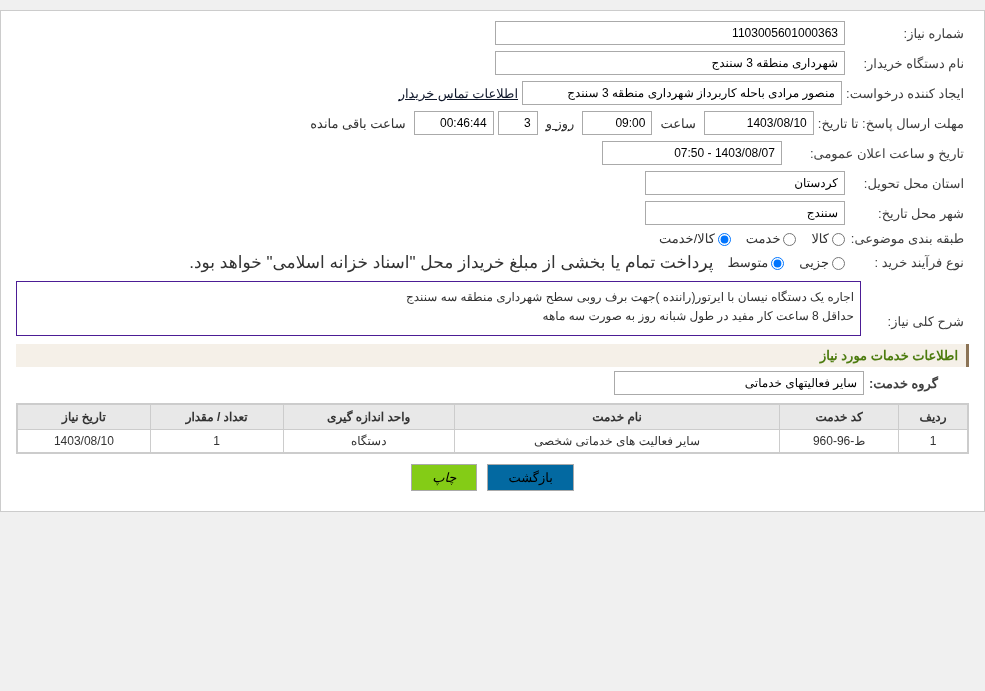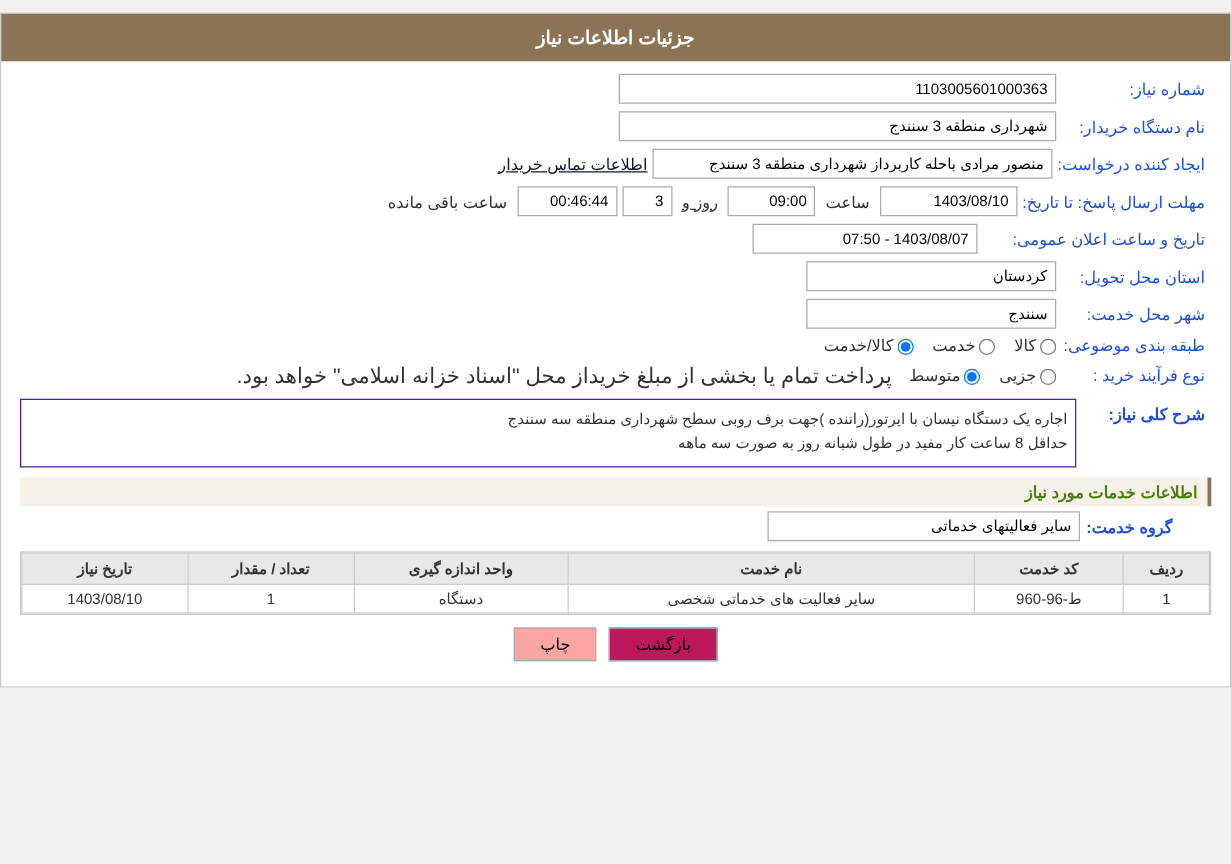--- a/index.html
+++ b/index.html
@@ -27,21 +27,21 @@
     .content {
       padding: 10px 15px;
     }
     .form-row {
       display: flex;
       align-items: center;
       margin-bottom: 6px;
       gap: 4px;
     }
     .label {
-      color: #1d4ed8;
+      color: #404040;
       white-space: nowrap;
       min-width: 120px;
       text-align: right;
       padding-right: 5px;
     }
     .input-box {
       border: 1px solid #aaa;
       padding: 3px 6px;
       background: #fff;
       height: 24px;
@@ -108,22 +108,22 @@
       gap: 10px;
       margin: 10px 0;
     }
     .btn {
       padding: 5px 20px;
       border: 1px solid #aaa;
       cursor: pointer;
       font-family: Tahoma, Arial, sans-serif;
       font-size: 13px;
     }
-    .btn-back { background: #be185d; }
-    .btn-print { background: #fca5a5; }
+    .btn-back { background: #0369a1; }
+    .btn-print { background: #84cc16; font-style: italic; }
     .notes-wrapper {
       display: flex;
       align-items: flex-start;
       gap: 5px;
       margin-bottom: 8px;
     }
     .notes-label {
       min-width: 110px;
       text-align: right;
       padding-top: 5px;
@@ -152,23 +152,20 @@
     .announcement-label {
       min-width: 140px;
       text-align: left;
       margin-left: 24px;
     }
   </style>
 </head>
 <body>
 
 <div class="container">
-  <div class="header">
-    <span>جزئیات اطلاعات نیاز</span>
-  </div>
 
   <div class="content">
 
     <div class="form-row">
       <span class="label">شماره نیاز:</span>
       <input class="input-box input-wide" type="text" readonly="" value="1103005601000363" style="">
     </div>
 
     <div class="form-row">
       <span class="label">نام دستگاه خریدار:</span>
@@ -196,21 +193,21 @@
       <span class="label announcement-label">تاریخ و ساعت اعلان عمومی:</span>
       <input class="input-box" style="width: 180px;" type="text" readonly="" value="1403/08/07 - 07:50">
     </div>
 
     <div class="form-row">
       <span class="label">استان محل تحویل:</span>
       <input class="input-box input-medium" type="text" readonly="" value="کردستان" style="">
     </div>
 
     <div class="form-row">
-      <span class="label">شهر محل خدمت:</span>
+      <span class="label">شهر محل تاریخ:</span>
       <input class="input-box input-medium" type="text" readonly="" value="سنندج" style="">
     </div>
 
     <div class="form-row">
       <span class="label">طبقه بندی موضوعی:</span>
       <div class="radio-group">
         <div class="radio-item">
           <input type="radio" name="category" style="">
           <span>کالا</span>
         </div>
@@ -234,21 +231,21 @@
         </div>
         <div class="radio-item">
           <input type="radio" name="process" checked="" style="">
           <span>متوسط</span>
         </div>
       </div>
       <span style="font-size:17px; color:#333; margin-right:10px;">پرداخت تمام یا بخشی از مبلغ خریداز محل "اسناد خزانه اسلامی" خواهد بود.</span>
     </div>
 
     <div style="display:flex; align-items:flex-start; margin: 8px 0; gap: 8px;">
-      <span class="label" style="font-weight:bold; padding-top: 5px; min-width:100px;">شرح کلی نیاز:</span>
+      <span class="label" style="font-weight:normal; padding-top: 5px; min-width:100px;margin-top:28px;">شرح کلی نیاز:</span>
       <div class="description-box">
         <span style="white-space:pre-line;">اجاره یک دستگاه نیسان با ایرتور(راننده )جهت برف روبی سطح شهرداری منطقه سه سنندج
 حداقل 8 ساعت کار مفید در طول شبانه روز به صورت سه ماهه</span>
       </div>
     </div>
 
     <div class="section-title">اطلاعات خدمات مورد نیاز</div>
 
     <div class="group-row">
       <span class="label group-label">گروه خدمت:</span>

